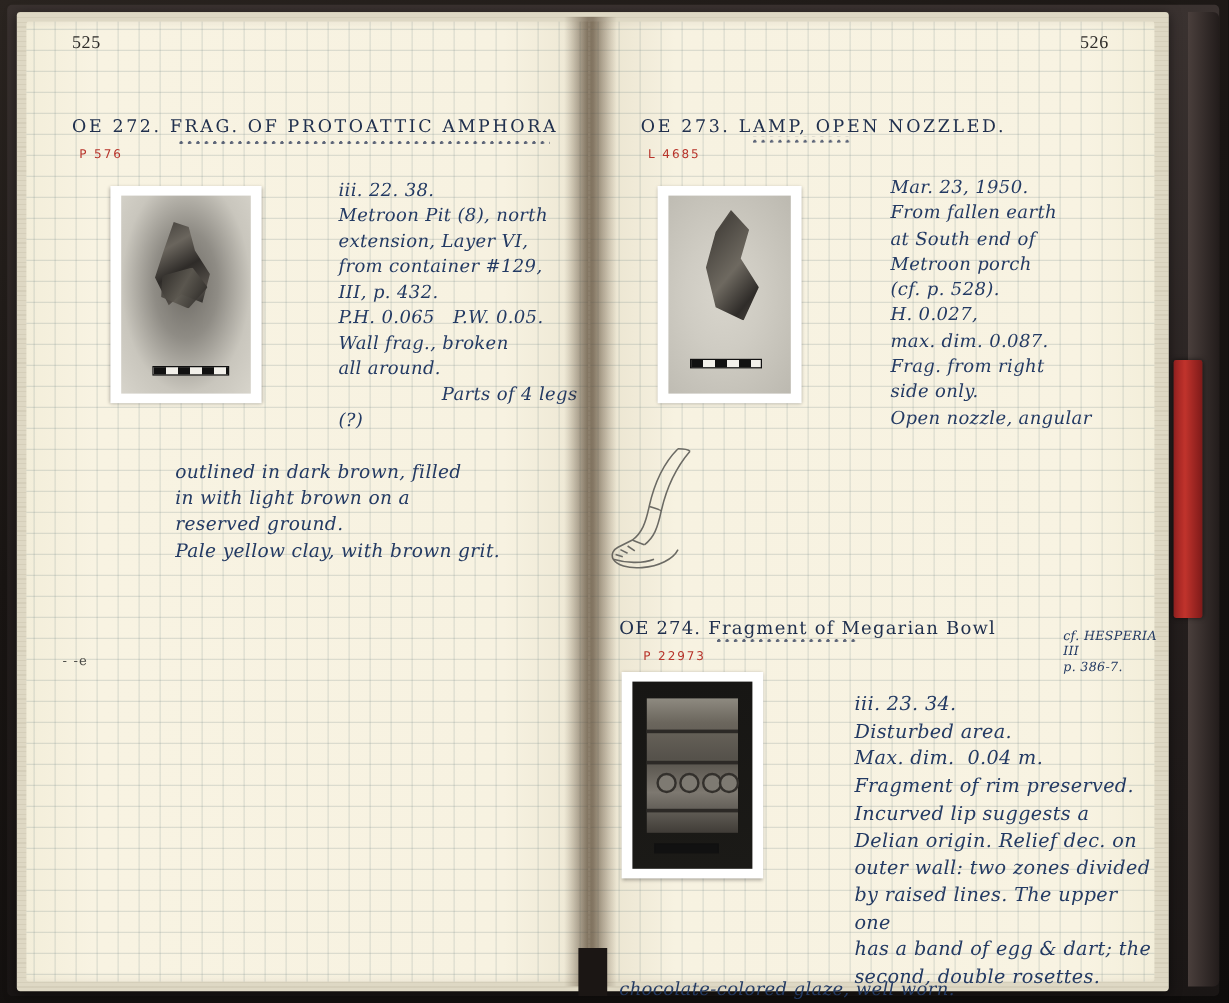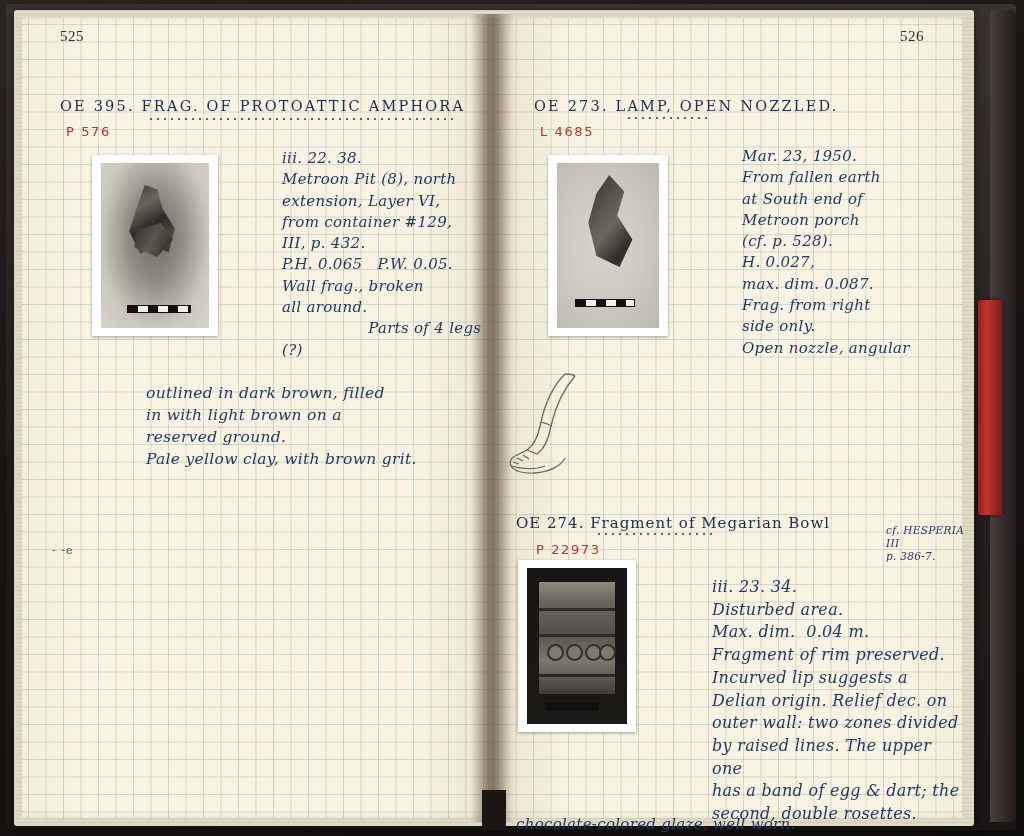--- a/index.html
+++ b/index.html
@@ -234,21 +234,21 @@
 
   
   .sketch {
     position: absolute;
   }
 
   .caption-red {
     position: absolute;
     font-family: "DejaVu Sans", sans-serif;
     color: #b7342b;
-    font-size: 13px;
+    font-size: 10px;
     letter-spacing: 1.6px;
   }
   .tiny-mark {
     position: absolute;
     font-family: "DejaVu Serif", serif;
     color: #4a4a46;
     font-size: 11px;
     letter-spacing: 1px;
   }
 </style>
@@ -265,21 +265,21 @@
   <div class="page-block">
     <div class="edge-lines"></div>
   </div>
 
   <div class="sheet left">
     <div class="grid"></div>
   </div>
 
   <div class="page-num" style="left:60px; top:28px;">525</div>
 
-  <div class="title-line" style="left:60px; top:98px;">OE 395.  FRAG. OF PROTOATTIC AMPHORA</div>
+  <div class="title-line" style="left:60px; top:98px;">OE 272.  FRAG. OF PROTOATTIC AMPHORA</div>
   <div class="underline-wave" style="left:148px; top:115px; width:310px;"></div>
 
   <div class="caption-red" style="left:66px; top:124px;">P 576</div>
 
   <div class="photo ph1" style="left:92px; top:155px; width:108px; height:165px;">
     <div class="photo-inner">
       <div class="sherd-a"></div>
       <div class="sherd-b"></div>
       <div class="scale-bar" style="left:26px; top:142px; width:62px;"></div>
     </div>

